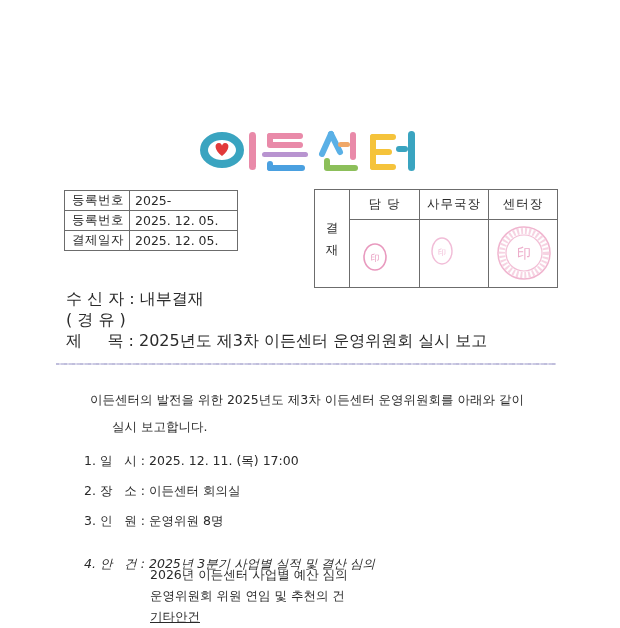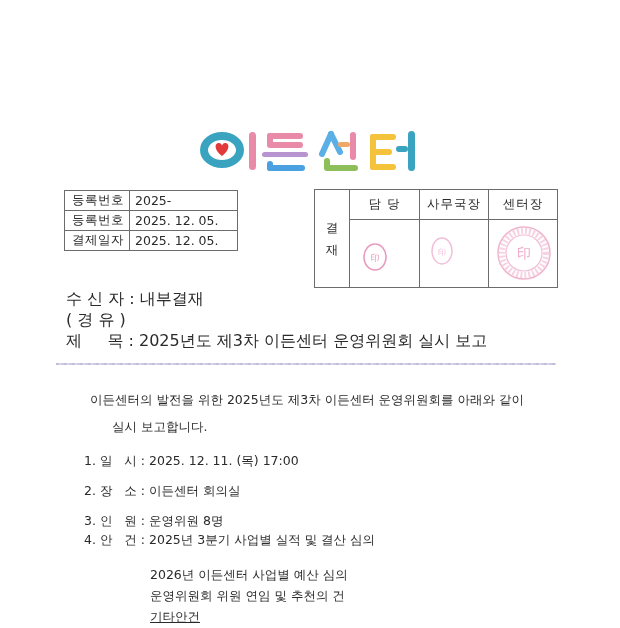--- a/index.html
+++ b/index.html
@@ -39,21 +39,21 @@
       background: repeating-linear-gradient(90deg, #b9b7d8 0 3px, #d7d6ea 3px 5px, #c5c3e0 5px 8px); opacity: 0.9; }
 
     .body-text { position: absolute; left: 66px; font-size: 12.5px; white-space: pre; }
     .intro-1 { top: 392px; left: 90px; }
     .intro-2 { top: 419px; left: 78px; margin-left: 34px; }
 
     .item { position: absolute; left: 84px; font-size: 12.5px; white-space: pre; }
     .item-1 { top: 453px; }
     .item-2 { top: 483px; }
     .item-3 { top: 513px; }
-    .item-4 { top: 532px; }
+    .item-4 { top: 556px; font-style: italic; }
     .sub-item { position: absolute; left: 150px; font-size: 12.5px; white-space: pre; }
     .sub-1 { top: 567px; }
     .sub-2 { top: 588px; }
     .sub-3 { top: 609px; text-decoration: underline; }
   </style>
 </head>
 <body>
 
 <div class="logo">
   <svg viewBox="0 0 220 46">

